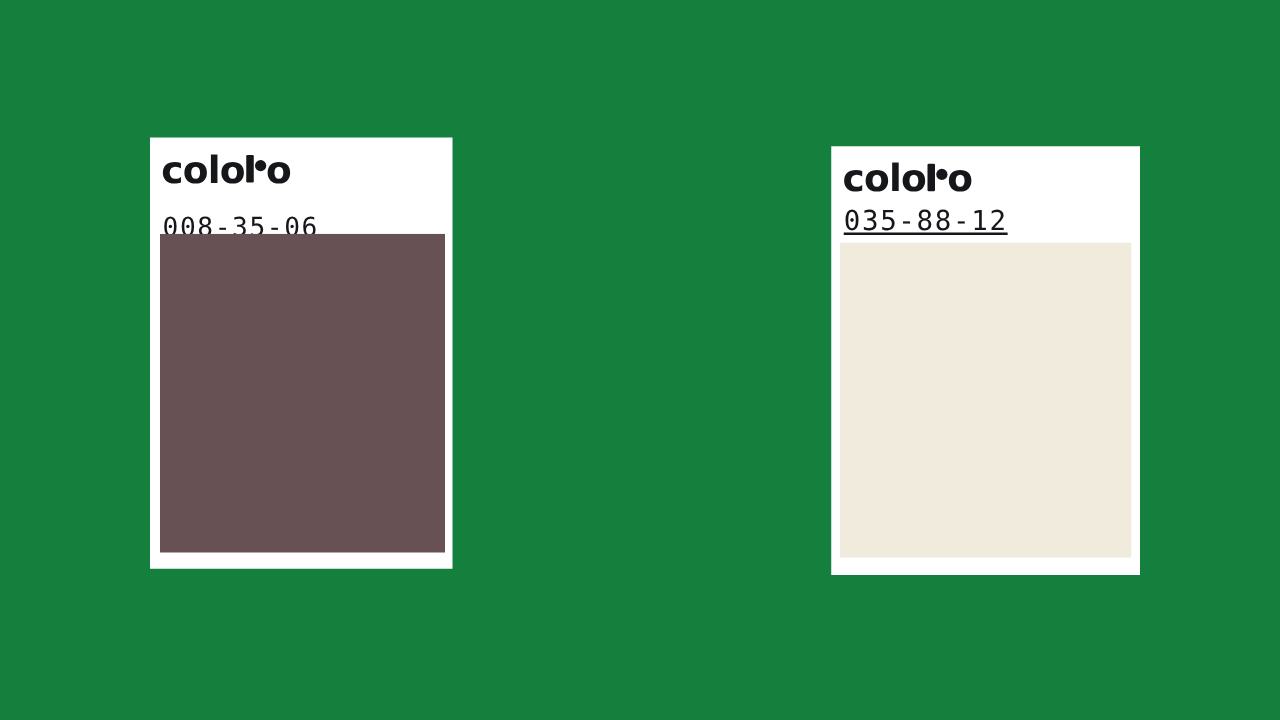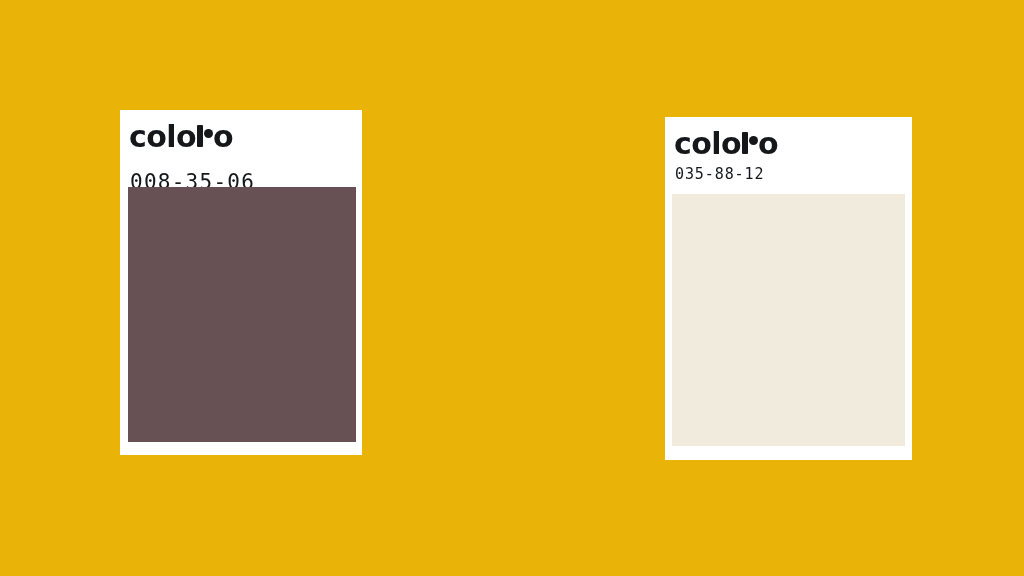--- a/index.html
+++ b/index.html
@@ -78,21 +78,21 @@
   }
   .patch svg {
     display: block;
     width: 100%;
     height: 100%;
   }
 </style>
 </head>
 <body style="width: 1024px; height: 576px;">
 
-<div id="stage" style="width: 1024px; height: 576px; background: #eab308;">
+<div id="stage" style="width: 1024px; height: 576px; background: #15803d;">
 
   <div class="swatch-card" style="left: 120px; top: 110px; width: 242px; height: 345px; background: rgb(255, 255, 255);">
     <div class="card-header">
       <div class="brand-logo" style="left: 9px; top: 12px; font-size: 30px; color: rgb(21, 23, 26);">
         <span class="wm-a">colo</span><span class="wm-r" style="width: 15px; height: 22px; margin-left: 1px; margin-right: 1px;"><span style="position:absolute;left:0;bottom:0;width:6px;height:22px;background:#15171a;border-radius:1px;"></span><span style="position:absolute;left:7px;bottom:9px;width:9px;height:9px;background:#15171a;border-radius:50%;"></span></span><span class="wm-b">o</span>
       </div>
       <div class="color-code" style="left: 10px; top: 62px; font-size: 21px; letter-spacing: 0.06em; color: rgb(21, 23, 26);">008-35-06</div>
     </div>
     <div class="patch-wrap" style="left: 8px; top: 77px; width: 228px; height: 255px;">
       <div class="patch">
@@ -101,21 +101,21 @@
           </svg>
         </div>
     </div>
   </div>
 
   <div class="swatch-card" style="left: 665px; top: 117px; width: 247px; height: 343px; background: rgb(255, 255, 255);">
     <div class="card-header">
       <div class="brand-logo" style="left: 9px; top: 12px; font-size: 30px; color: rgb(21, 23, 26);">
         <span class="wm-a">colo</span><span class="wm-r" style="width: 15px; height: 22px; margin-left: 1px; margin-right: 1px;"><span style="position:absolute;left:0;bottom:0;width:6px;height:22px;background:#15171a;border-radius:1px;"></span><span style="position:absolute;left:7px;bottom:9px;width:9px;height:9px;background:#15171a;border-radius:50%;"></span></span><span class="wm-b">o</span>
       </div>
-      <div class="color-code" style="left: 10px; top: 50px; font-size: 15px; letter-spacing: 0.06em; color: rgb(21, 23, 26);">035-88-12</div>
+      <div class="color-code" style="left: 10px; top: 50px; font-size: 22px; letter-spacing: 0.06em; color: rgb(21, 23, 26); text-decoration: underline;">035-88-12</div>
     </div>
     <div class="patch-wrap" style="left: 7px; top: 77px; width: 233px; height: 252px;">
       <div class="patch">
           <svg viewBox="0 0 233 252" preserveAspectRatio="none" xmlns="http://www.w3.org/2000/svg">
             <path d="M 0 0 L 233 0 a 5.478260869565218 5.478260869565218 0 0 1 0 10.956521739130435 a 5.478260869565218 5.478260869565218 0 0 1 0 10.956521739130435 a 5.478260869565218 5.478260869565218 0 0 1 0 10.956521739130435 a 5.478260869565218 5.478260869565218 0 0 1 0 10.956521739130435 a 5.478260869565218 5.478260869565218 0 0 1 0 10.956521739130435 a 5.478260869565218 5.478260869565218 0 0 1 0 10.956521739130435 a 5.478260869565218 5.478260869565218 0 0 1 0 10.956521739130435 a 5.478260869565218 5.478260869565218 0 0 1 0 10.956521739130435 a 5.478260869565218 5.478260869565218 0 0 1 0 10.956521739130435 a 5.478260869565218 5.478260869565218 0 0 1 0 10.956521739130435 a 5.478260869565218 5.478260869565218 0 0 1 0 10.956521739130435 a 5.478260869565218 5.478260869565218 0 0 1 0 10.956521739130435 a 5.478260869565218 5.478260869565218 0 0 1 0 10.956521739130435 a 5.478260869565218 5.478260869565218 0 0 1 0 10.956521739130435 a 5.478260869565218 5.478260869565218 0 0 1 0 10.956521739130435 a 5.478260869565218 5.478260869565218 0 0 1 0 10.956521739130435 a 5.478260869565218 5.478260869565218 0 0 1 0 10.956521739130435 a 5.478260869565218 5.478260869565218 0 0 1 0 10.956521739130435 a 5.478260869565218 5.478260869565218 0 0 1 0 10.956521739130435 a 5.478260869565218 5.478260869565218 0 0 1 0 10.956521739130435 a 5.478260869565218 5.478260869565218 0 0 1 0 10.956521739130435 a 5.478260869565218 5.478260869565218 0 0 1 0 10.956521739130435 a 5.478260869565218 5.478260869565218 0 0 1 0 10.956521739130435 a 5.5476190476190474 5.5476190476190474 0 0 1 -11.095238095238095 0 a 5.5476190476190474 5.5476190476190474 0 0 1 -11.095238095238095 0 a 5.5476190476190474 5.5476190476190474 0 0 1 -11.095238095238095 0 a 5.5476190476190474 5.5476190476190474 0 0 1 -11.095238095238095 0 a 5.5476190476190474 5.5476190476190474 0 0 1 -11.095238095238095 0 a 5.5476190476190474 5.5476190476190474 0 0 1 -11.095238095238095 0 a 5.5476190476190474 5.5476190476190474 0 0 1 -11.095238095238095 0 a 5.5476190476190474 5.5476190476190474 0 0 1 -11.095238095238095 0 a 5.5476190476190474 5.5476190476190474 0 0 1 -11.095238095238095 0 a 5.5476190476190474 5.5476190476190474 0 0 1 -11.095238095238095 0 a 5.5476190476190474 5.5476190476190474 0 0 1 -11.095238095238095 0 a 5.5476190476190474 5.5476190476190474 0 0 1 -11.095238095238095 0 a 5.5476190476190474 5.5476190476190474 0 0 1 -11.095238095238095 0 a 5.5476190476190474 5.5476190476190474 0 0 1 -11.095238095238095 0 a 5.5476190476190474 5.5476190476190474 0 0 1 -11.095238095238095 0 a 5.5476190476190474 5.5476190476190474 0 0 1 -11.095238095238095 0 a 5.5476190476190474 5.5476190476190474 0 0 1 -11.095238095238095 0 a 5.5476190476190474 5.5476190476190474 0 0 1 -11.095238095238095 0 a 5.5476190476190474 5.5476190476190474 0 0 1 -11.095238095238095 0 a 5.5476190476190474 5.5476190476190474 0 0 1 -11.095238095238095 0 a 5.5476190476190474 5.5476190476190474 0 0 1 -11.095238095238095 0 a 5.478260869565218 5.478260869565218 0 0 1 0 -10.956521739130435 a 5.478260869565218 5.478260869565218 0 0 1 0 -10.956521739130435 a 5.478260869565218 5.478260869565218 0 0 1 0 -10.956521739130435 a 5.478260869565218 5.478260869565218 0 0 1 0 -10.956521739130435 a 5.478260869565218 5.478260869565218 0 0 1 0 -10.956521739130435 a 5.478260869565218 5.478260869565218 0 0 1 0 -10.956521739130435 a 5.478260869565218 5.478260869565218 0 0 1 0 -10.956521739130435 a 5.478260869565218 5.478260869565218 0 0 1 0 -10.956521739130435 a 5.478260869565218 5.478260869565218 0 0 1 0 -10.956521739130435 a 5.478260869565218 5.478260869565218 0 0 1 0 -10.956521739130435 a 5.478260869565218 5.478260869565218 0 0 1 0 -10.956521739130435 a 5.478260869565218 5.478260869565218 0 0 1 0 -10.956521739130435 a 5.478260869565218 5.478260869565218 0 0 1 0 -10.956521739130435 a 5.478260869565218 5.478260869565218 0 0 1 0 -10.956521739130435 a 5.478260869565218 5.478260869565218 0 0 1 0 -10.956521739130435 a 5.478260869565218 5.478260869565218 0 0 1 0 -10.956521739130435 a 5.478260869565218 5.478260869565218 0 0 1 0 -10.956521739130435 a 5.478260869565218 5.478260869565218 0 0 1 0 -10.956521739130435 a 5.478260869565218 5.478260869565218 0 0 1 0 -10.956521739130435 a 5.478260869565218 5.478260869565218 0 0 1 0 -10.956521739130435 a 5.478260869565218 5.478260869565218 0 0 1 0 -10.956521739130435 a 5.478260869565218 5.478260869565218 0 0 1 0 -10.956521739130435 a 5.478260869565218 5.478260869565218 0 0 1 0 -10.956521739130435 Z" fill="#f0ebdc"></path>
           </svg>
         </div>
     </div>
   </div>
 

